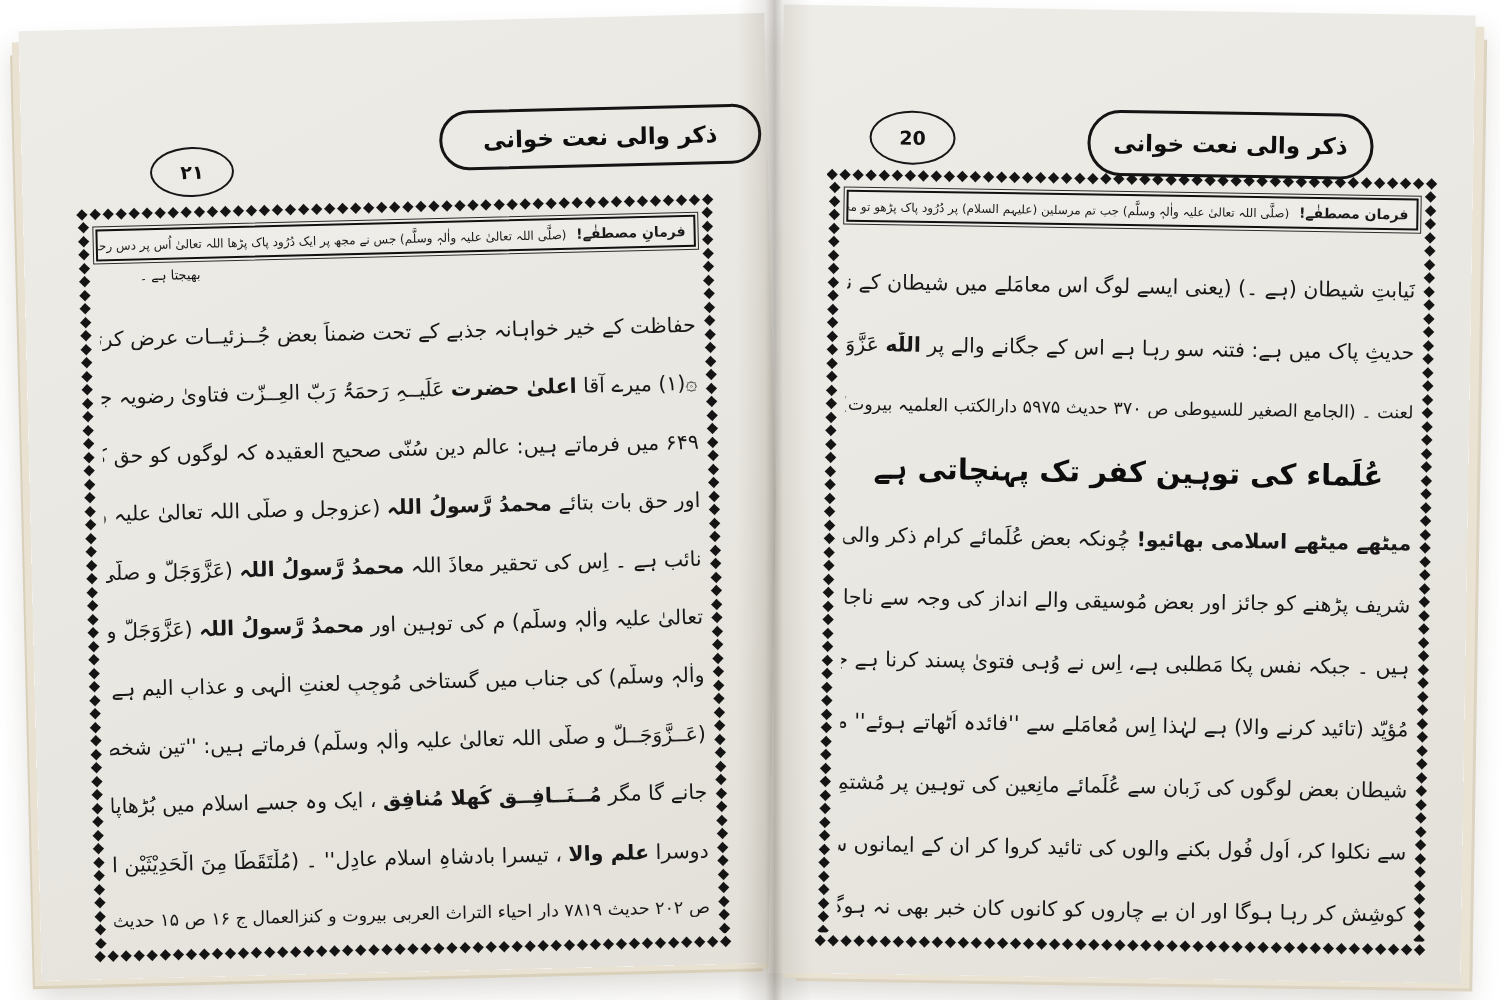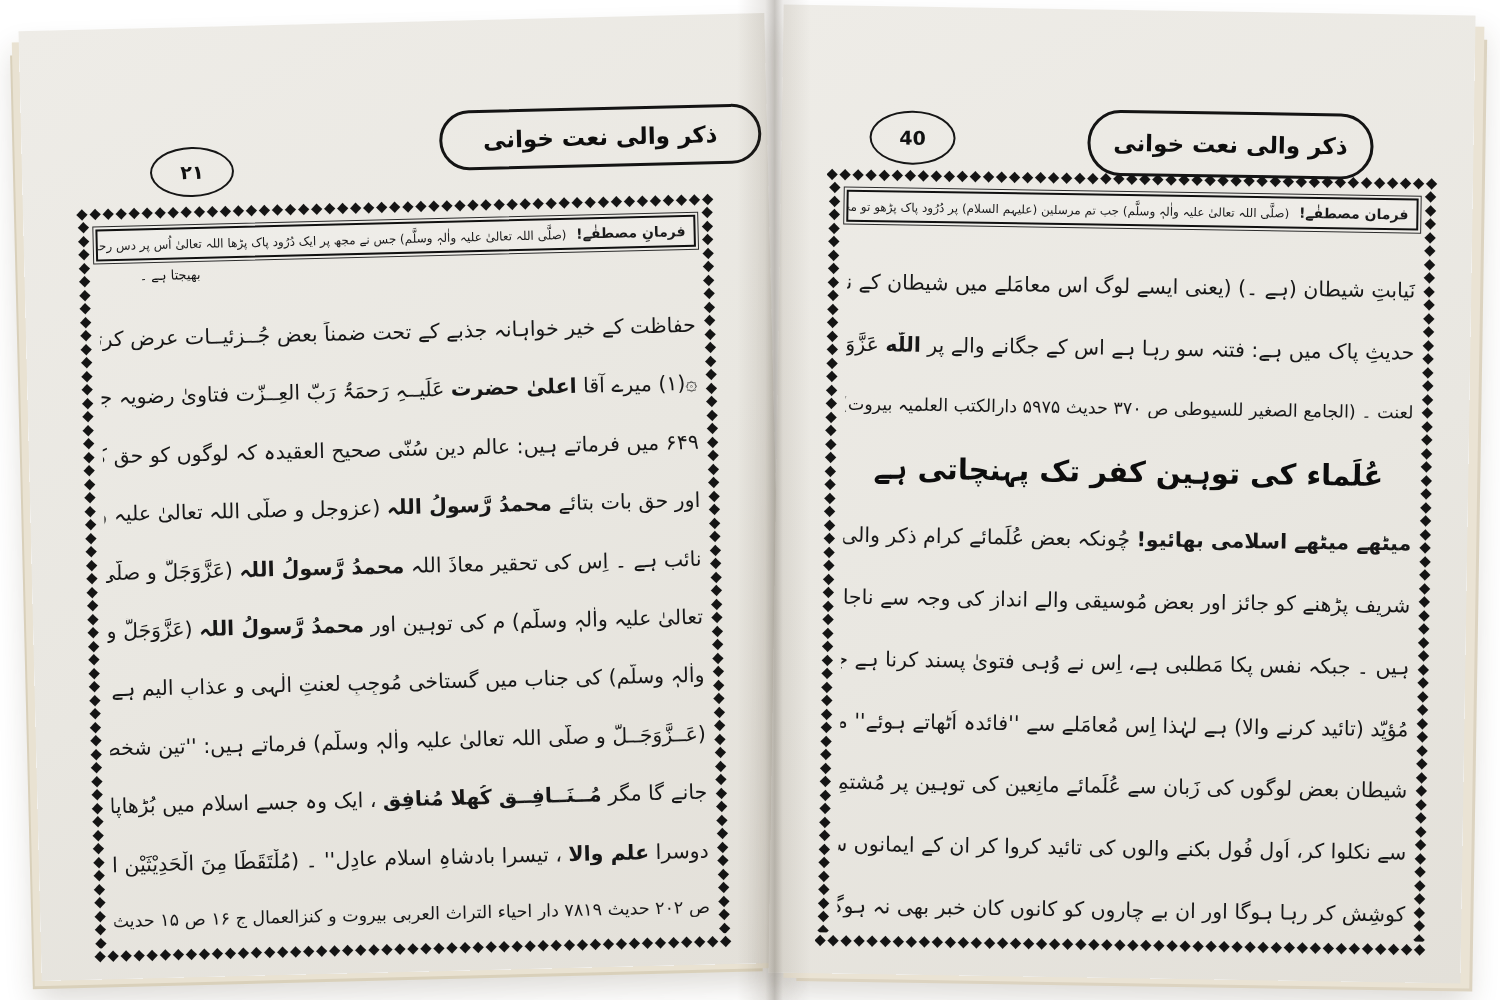--- a/index.html
+++ b/index.html
@@ -109,21 +109,21 @@
           <div class="line"><span>(عَــزَّوَجَــلَّ و صلَّی اللہ تعالیٰ علیہ واٰلہٖ وسلَّم) فرماتے ہیں: ''تین شخصوں کے حق کو ہلکا نہ</span></div>
           <div class="line"><span>جانے گا مگر </span><span class="b">مُــنَــافِــق کُھلا مُنافِق</span><span> ، ایک وہ جسے اسلام میں بُڑھاپا آیا،</span></div>
           <div class="line"><span>دوسرا </span><span class="b">علم والا</span><span> ، تیسرا بادشاہِ اسلام عادِل'' ۔ (مُلْتَقَطًا مِنَ الْحَدِیْثَیْنِ المعجمُ الکبیر ج ۸</span></div>
           <div class="line small"><span>ص ۲۰۲ حدیث ۷۸۱۹ دار احیاء التراث العربی بیروت و کنزالعمال ج ۱۶ ص ۱۵ حدیث</span></div>
         </div>
     </div>
   </section>
 
   <section class="page page-right">
     <div class="oval">
-      <span>40</span>
+      <span>20</span>
     </div>
     <div class="cartouche">
       <span>ذکر والی نعت خوانی</span>
     </div>
     <div class="frame">
       <div class="bd bd-h bd-top">◆◆◆◆◆◆◆◆◆◆◆◆◆◆◆◆◆◆◆◆◆◆◆◆◆◆◆◆◆◆◆◆◆◆◆◆◆◆◆◆◆◆◆◆◆◆◆◆◆◆◆◆◆◆◆◆◆◆◆◆</div>
       <div class="bd bd-h bd-bottom">◆◆◆◆◆◆◆◆◆◆◆◆◆◆◆◆◆◆◆◆◆◆◆◆◆◆◆◆◆◆◆◆◆◆◆◆◆◆◆◆◆◆◆◆◆◆◆◆◆◆◆◆◆◆◆◆◆◆◆◆</div>
       <div class="bd bd-v bd-left">◆◆◆◆◆◆◆◆◆◆◆◆◆◆◆◆◆◆◆◆◆◆◆◆◆◆◆◆◆◆◆◆◆◆◆◆◆◆◆◆◆◆◆◆◆◆◆◆◆◆◆◆◆◆◆◆◆◆◆◆◆◆◆◆◆◆</div>
       <div class="bd bd-v bd-right">◆◆◆◆◆◆◆◆◆◆◆◆◆◆◆◆◆◆◆◆◆◆◆◆◆◆◆◆◆◆◆◆◆◆◆◆◆◆◆◆◆◆◆◆◆◆◆◆◆◆◆◆◆◆◆◆◆◆◆◆◆◆◆◆◆◆</div>
       <div class="farman">

